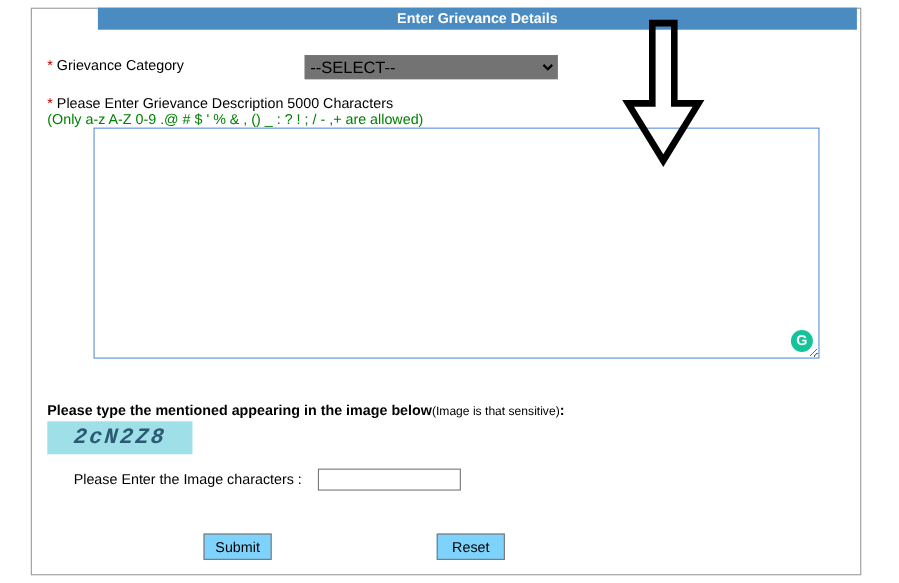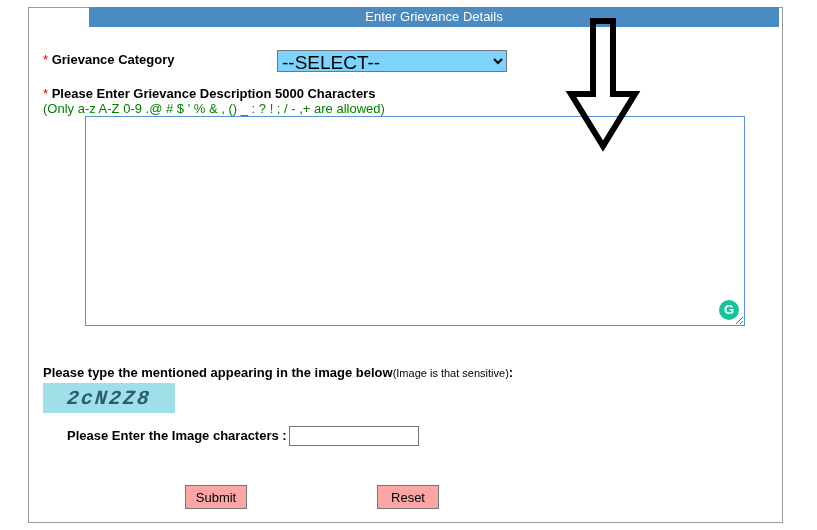--- a/index.html
+++ b/index.html
@@ -24,39 +24,39 @@
     border: 1px solid #9a9a9a;
   }
   .header-bar {
     position: absolute;
     left: 60px;
     top: -1px;
     width: 690px;
     height: 20px;
     background: #4a8bc2;
     color: #fff;
-    font-weight: normal;
+    font-weight: bold;
     text-align: center;
     font-size: 13px;
     line-height: 20px;
   }
   .row {
     position: absolute;
     left: 14px;
   }
   .req { color: #c00; }
-  .label { font-weight: bold; color: #000; }
+  .label { font-weight: normal; color: #000; }
   .hint { color: #008000; font-weight: normal; }
   .select-cat {
     position: absolute;
     left: 248px;
     width: 230px;
     height: 22px;
-    font-size: 19px;
-    background: #7dd3fc;
+    font-size: 15px;
+    background: #737373;
     border: 1px solid #767676;
   }
   .ta-wrap {
     position: absolute;
     left: 56px;
     top: 108px;
     width: 660px;
     height: 210px;
   }
   .ta {
@@ -111,27 +111,27 @@
     height: 20px;
     border: 1px solid #767676;
     font-size: 13px;
     padding: 1px 3px;
   }
   .btn {
     position: absolute;
     top: 477px;
     width: 62px;
     height: 24px;
-    background: #fca5a5;
+    background: #7dd3fc;
     border: 1px solid #767676;
     font-size: 13px;
     cursor: pointer;
   }
   .btn-submit { left: 156px; }
-  .btn-reset { left: 348px; }
+  .btn-reset { left: 368px; }
   .small-note { font-size: 11px; font-weight: normal; }
   .arrow-overlay {
     position: absolute;
     left: 563px;
     top: 16px;
     pointer-events: none;
   }
 </style>
 </head>
 <body>

